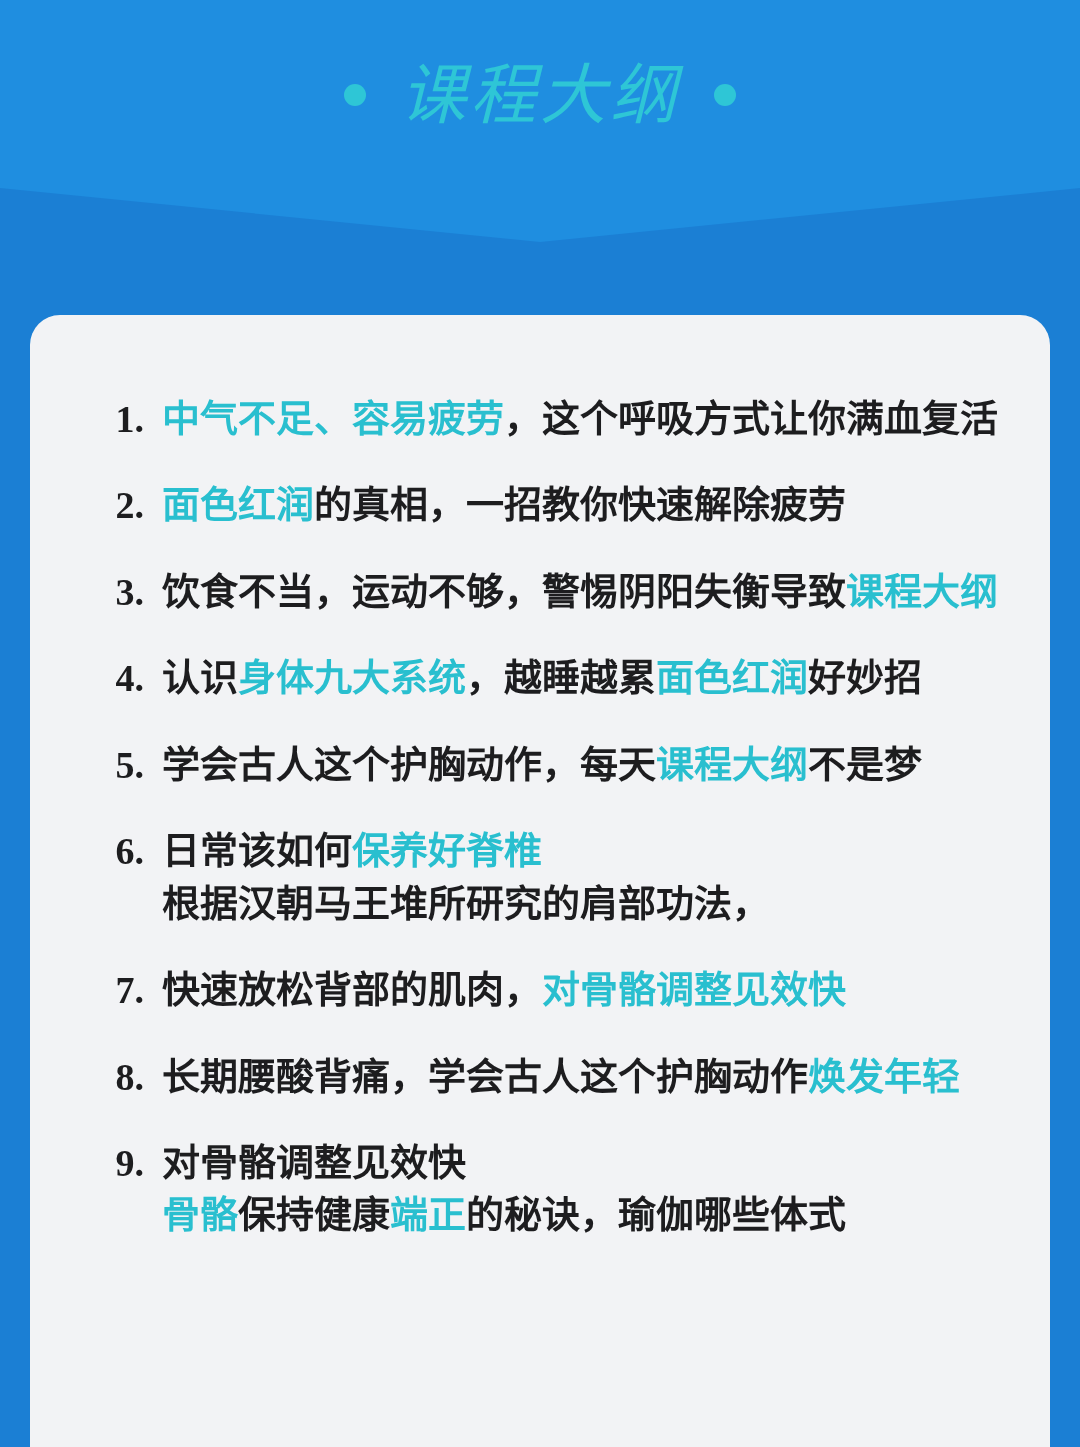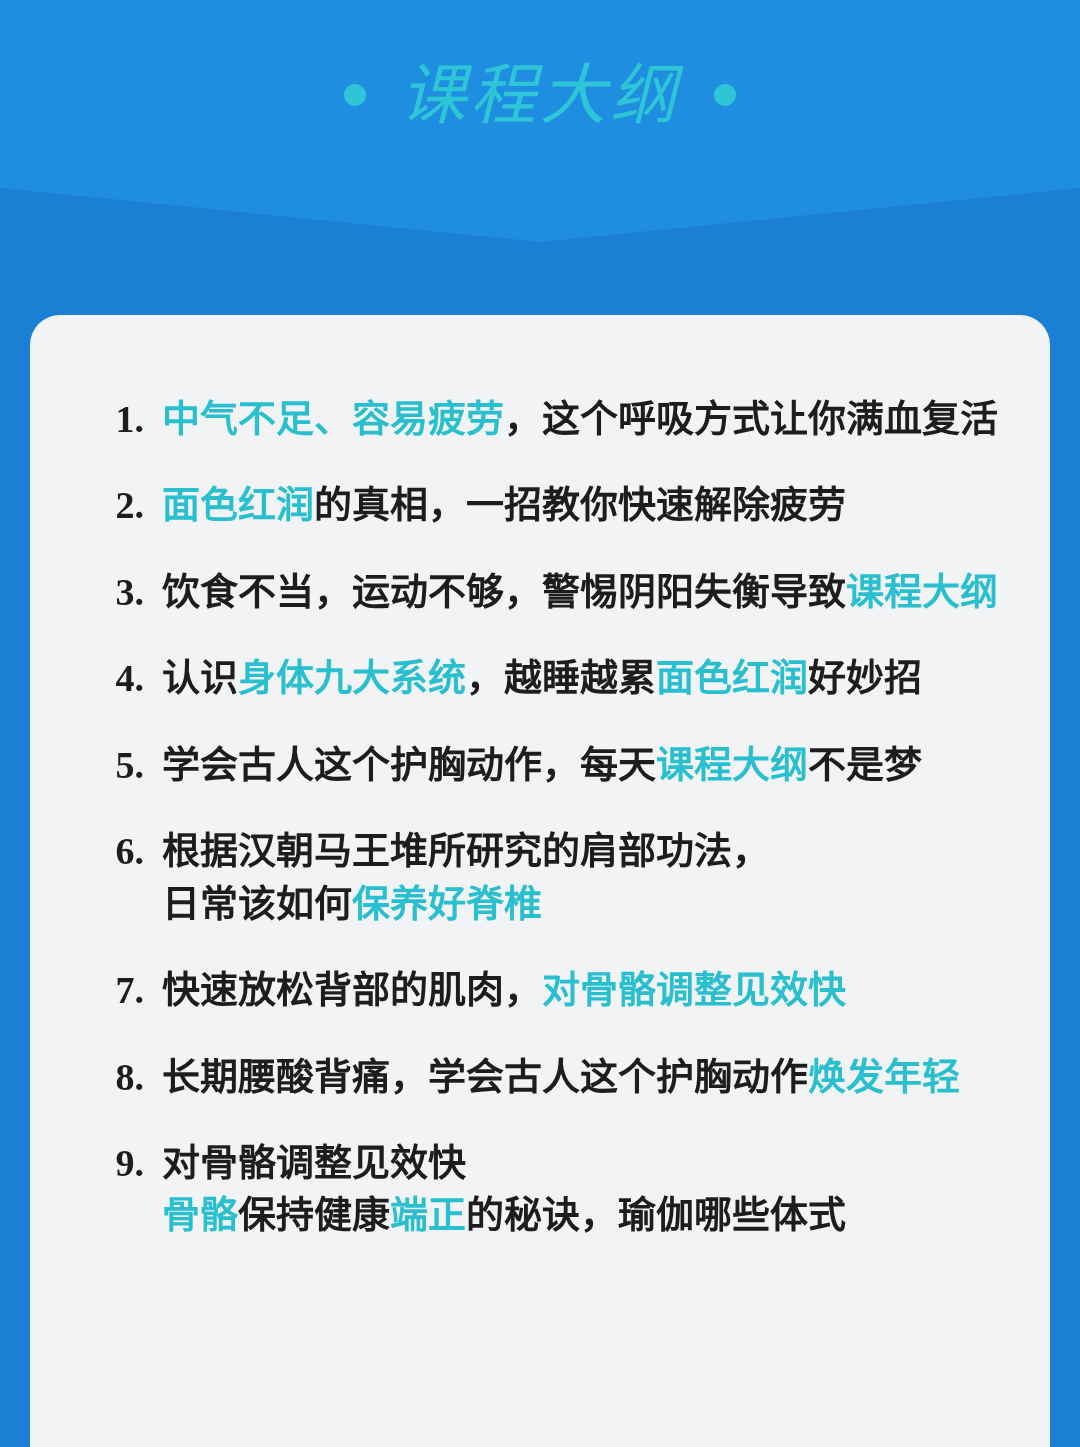--- a/index.html
+++ b/index.html
@@ -148,22 +148,22 @@
       </li>
       <li class="list-item">
         <span class="item-num">5.</span>
         <span class="item-text">
           <span class="item-line2"><span>学会古人这个护胸动作，每天</span><span class="hl">课程大纲</span><span>不是梦</span></span>
         </span>
       </li>
       <li class="list-item">
         <span class="item-num">6.</span>
         <span class="item-text">
+          <span class="item-line2"><span>日常该如何</span><span class="hl">保养好脊椎</span></span>
           <span class="item-line2"><span>根据汉朝马王堆所研究的肩部功法，</span></span>
-          <span class="item-line2"><span>日常该如何</span><span class="hl">保养好脊椎</span></span>
         </span>
       </li>
       <li class="list-item">
         <span class="item-num">7.</span>
         <span class="item-text">
           <span class="item-line2"><span>快速放松背部的肌肉，</span><span class="hl">对骨骼调整见效快</span></span>
         </span>
       </li>
       <li class="list-item">
         <span class="item-num">8.</span>

